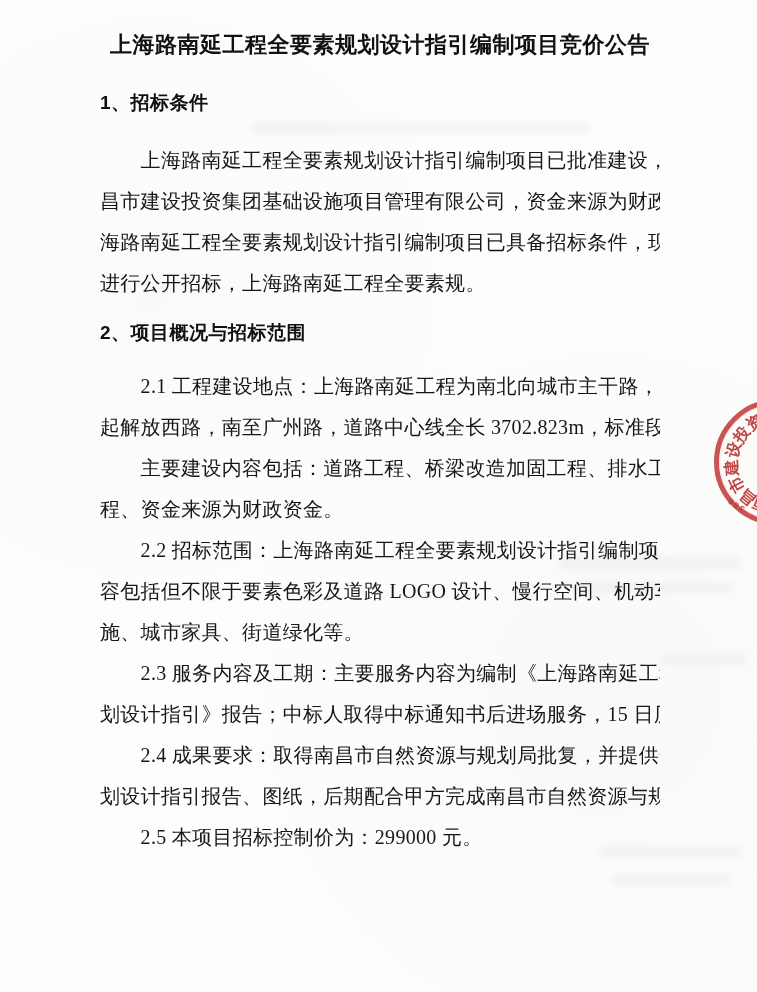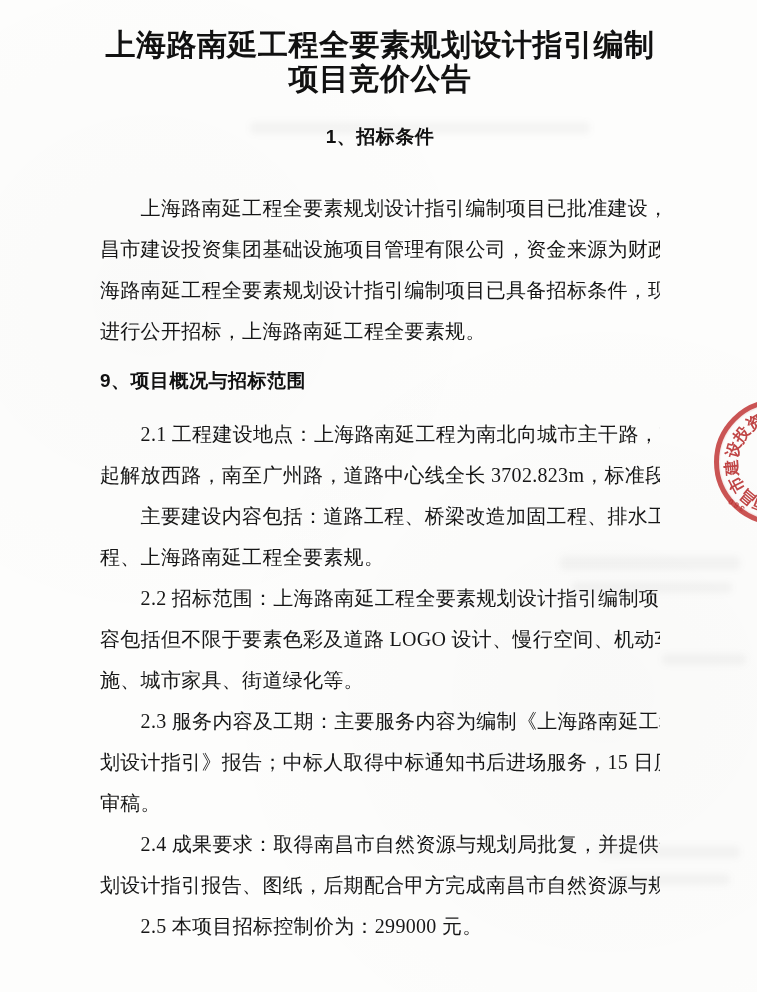--- a/index.html
+++ b/index.html
@@ -26,35 +26,35 @@
   }
   .doc {
     position: absolute;
     left: 100px;
     top: 28px;
     width: 560px;
   }
   .title {
     font-family: "Liberation Sans", "DejaVu Sans", sans-serif;
     font-weight: 700;
-    font-size: 30px;
+    font-size: 22px;
     line-height: 34px;
     text-align: center;
     letter-spacing: 0.5px;
     color: #111;
   }
   .heading {
     font-family: "Liberation Sans", "DejaVu Sans", sans-serif;
     font-weight: 700;
     font-size: 19px;
     line-height: 26px;
     letter-spacing: 0.5px;
     color: #111;
   }
-  .heading.h1 { margin: 28px 0 38px 0; text-align: center; }
+  .heading.h1 { margin: 28px 0 24px 0; }
   .heading.h2 { margin: 16px 0 20px 0; }
   .para { margin: 0; }
   .para .line {
     height: 41px;
     line-height: 41px;
     font-size: 20px;
     letter-spacing: 0.3px;
     text-align: justify;
     text-align-last: justify;
     overflow: hidden;
@@ -138,42 +138,41 @@
 
   <div class="heading h1">1、招标条件</div>
 
   <div class="para">
       <div class="line">　　上海路南延工程全要素规划设计指引编制项目已批准建设，招标人为南</div>
       <div class="line">昌市建设投资集团基础设施项目管理有限公司，资金来源为财政资金。上</div>
       <div class="line">海路南延工程全要素规划设计指引编制项目已具备招标条件，现对该项目</div>
       <div class="line last">进行公开招标，上海路南延工程全要素规。</div>
     </div>
 
-  <div class="heading h2">9、项目概况与招标范围</div>
+  <div class="heading h2">2、项目概况与招标范围</div>
 
   <div class="para">
       <div class="line">　　2.1 工程建设地点：上海路南延工程为南北向城市主干路，改造范围北</div>
       <div class="line last">起解放西路，南至广州路，道路中心线全长 3702.823m，标准段红线宽 40m。</div>
     </div>
 
   <div class="para">
       <div class="line">　　主要建设内容包括：道路工程、桥梁改造加固工程、排水工程、照明工</div>
-      <div class="line last">程、上海路南延工程全要素规。</div>
+      <div class="line last">程、资金来源为财政资金。</div>
     </div>
 
   <div class="para">
       <div class="line">　　2.2 招标范围：上海路南延工程全要素规划设计指引编制项目，编制内</div>
       <div class="line">容包括但不限于要素色彩及道路 LOGO 设计、慢行空间、机动车道、交通设</div>
       <div class="line last">施、城市家具、街道绿化等。</div>
     </div>
 
   <div class="para">
       <div class="line">　　2.3 服务内容及工期：主要服务内容为编制《上海路南延工程全要素规</div>
       <div class="line">划设计指引》报告；中标人取得中标通知书后进场服务，15 日历天完成送</div>
-      <div class="line last">审稿。</div>
     </div>
 
   <div class="para">
       <div class="line">　　2.4 成果要求：取得南昌市自然资源与规划局批复，并提供全要素规</div>
       <div class="line">划设计指引报告、图纸，后期配合甲方完成南昌市自然资源与规划局的成</div>
     </div>
 
   <div class="para">
       <div class="line last">　　2.5 本项目招标控制价为：299000 元。</div>
     </div>

